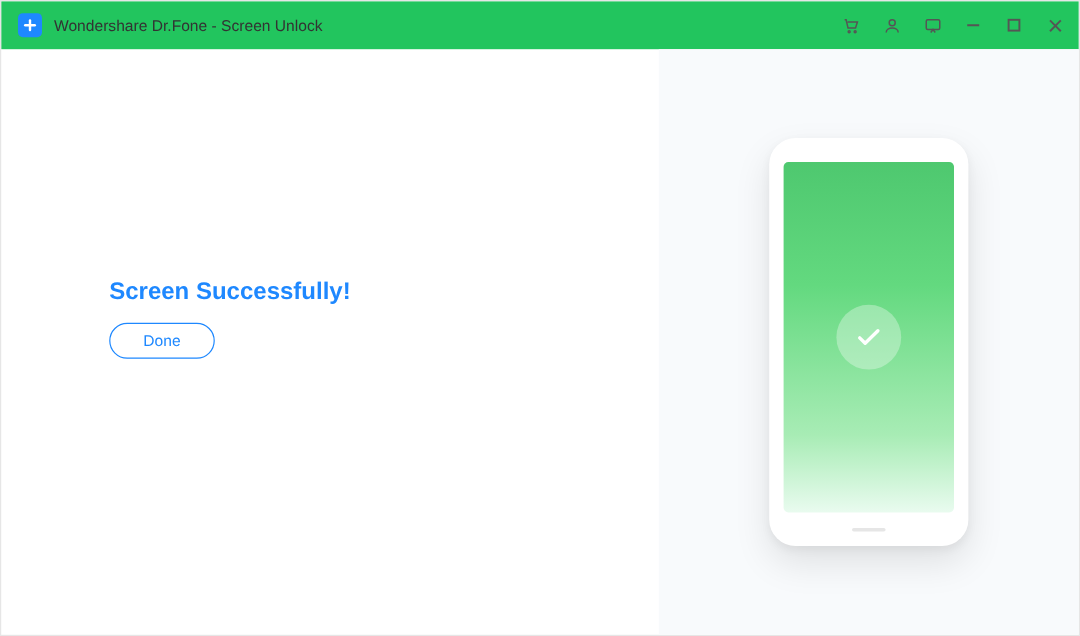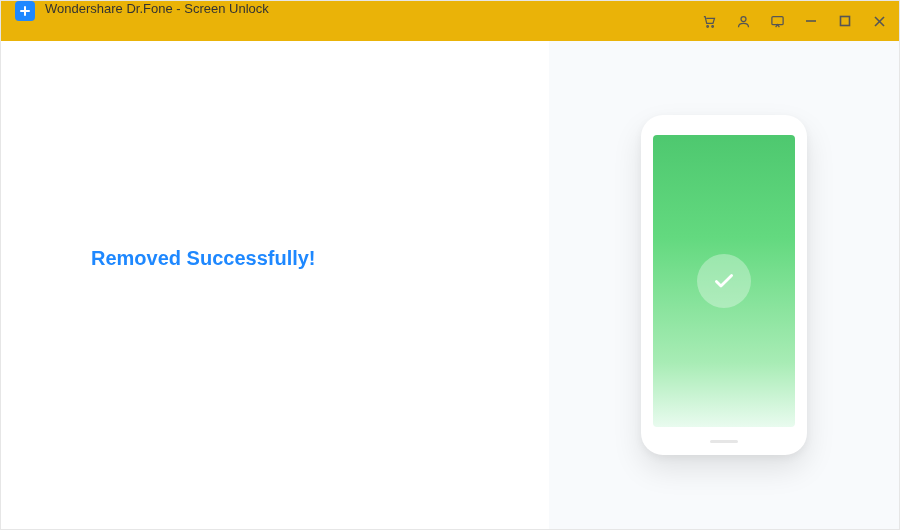--- a/index.html
+++ b/index.html
@@ -2,22 +2,22 @@
 <html><head>
 <meta charset="utf-8">
 <style>
   * { box-sizing: border-box; margin: 0; padding: 0; }
   html, body { width: 900px; height: 530px; font-family: "Segoe UI", Arial, sans-serif; }
   .window {
     width: 900px; height: 530px; background: #fff;
     border: 1px solid #e6e6e6; position: relative; overflow: hidden;
   }
   .titlebar {
-    height: 40px; display: flex; padding: 0 12px 0 14px;
-    background: #eab308;
+    height: 40px; display: flex; align-items: center; padding: 0 12px 0 14px;
+    background: #22c55e;
   }
   .app-logo {
     width: 20px; height: 20px; border-radius: 4px; background: #1e88ff;
     display: flex; align-items: center; justify-content: center; margin-right: 10px;
   }
   .app-title { font-size: 13px; color: #333; }
   .titlebar-spacer { flex: 1; }
   .titlebar-icons { display: flex; align-items: center; gap: 18px; }
   .tb-icon { width: 16px; height: 16px; display: flex; align-items: center; justify-content: center; color: #555; cursor: pointer; }
   .tb-icon svg { display: block; }
@@ -105,21 +105,22 @@
         <svg width="13" height="13" viewBox="0 0 13 13">
             <line x1="2" y1="2" x2="11" y2="11" stroke="#555" stroke-width="1.6"></line>
             <line x1="11" y1="2" x2="2" y2="11" stroke="#555" stroke-width="1.6"></line>
           </svg>
       </div>
     </div>
   </div>
 
   <div class="body">
     <div class="left">
-      <div class="headline">Removed Successfully!</div>
+      <div class="headline">Screen Successfully!</div>
+      <button class="done-btn">Done</button>
     </div>
     <div class="right">
       <div class="phone">
         <div class="screen">
           <div class="check-circle">
             <svg width="26" height="26" viewBox="0 0 24 24">
               <path d="M5 12.5l4.2 4.2L19 7" fill="none" stroke="#fff" stroke-width="2.6" stroke-linecap="round" stroke-linejoin="round"></path>
             </svg>
           </div>
         </div>

